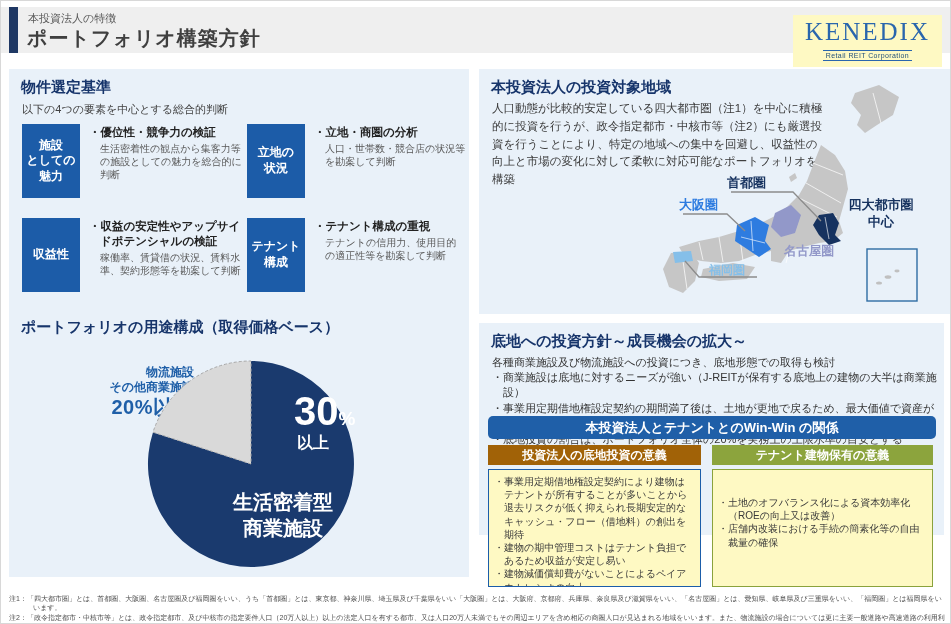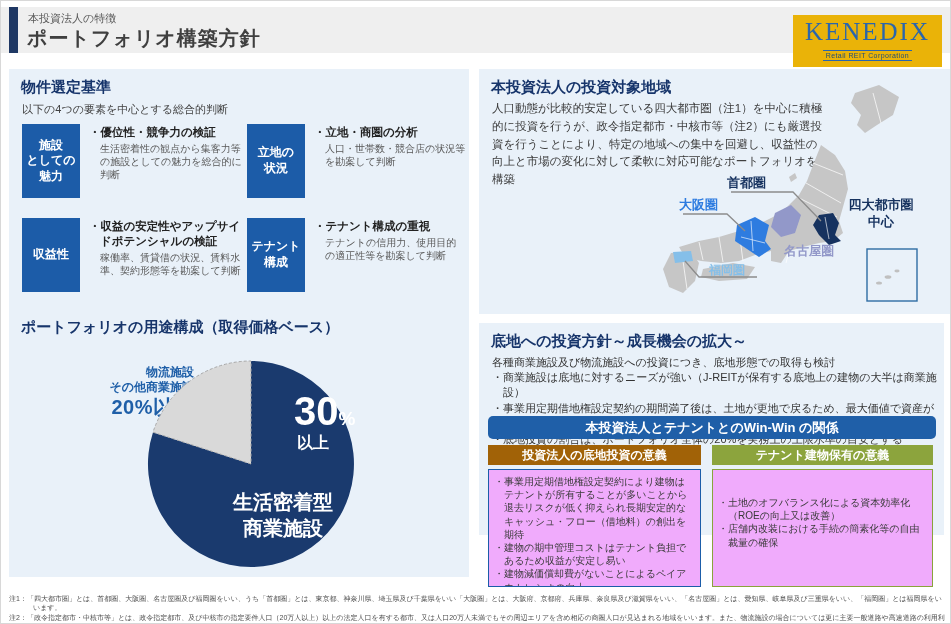--- a/index.html
+++ b/index.html
@@ -3,21 +3,21 @@
 <meta charset="utf-8">
 <style>
   html,body{margin:0;padding:0;background:#fff;}
   #slide{width:951px;height:624px;position:relative;background:#fff;border:1px solid #d8d8d8;
          box-sizing:border-box;overflow:hidden;font-family:"Liberation Sans","DejaVu Sans",sans-serif;color:#333;}
   
   .header-band{position:absolute;left:0;top:6px;width:951px;height:46px;background:#efefef;}
   .accent-bar{position:absolute;left:8px;top:6px;width:9px;height:46px;background:#1f3864;}
   .tagline{position:absolute;left:27px;top:10px;font-size:11px;color:#595959;}
   .page-title{position:absolute;left:26px;top:24px;font-size:20px;font-weight:bold;color:#3f3f3f;letter-spacing:1px;}
-  .logo-box{position:absolute;right:8px;top:14px;background:#eab308;padding:4px 12px 5px;text-align:center;}
+  .logo-box{position:absolute;right:8px;top:14px;background:#fef9c3;padding:4px 12px 5px;text-align:center;}
   .logo-name{font-family:"Liberation Serif","DejaVu Serif",serif;font-size:25px;line-height:1;color:#2a66ad;letter-spacing:2px;}
   .logo-sub{display:inline-block;margin-top:3px;font-size:7px;color:#1f4e79;border-top:1px solid #2a66ad;
             border-bottom:1px solid #2a66ad;padding:1px 3px;letter-spacing:.4px;}
   
   .panel{position:absolute;background:#e9f1f9;}
   #panel-selection{left:8px;top:68px;width:460px;height:248px;}
   #panel-region{left:478px;top:68px;width:465px;height:245px;padding-left:30px;}
   #panel-usage{left:8px;top:308px;width:460px;height:268px;}
   #panel-land{left:478px;top:322px;width:465px;height:212px;}
   .panel-title{position:absolute;left:12px;top:9px;font-size:15px;font-weight:bold;color:#17356b;}
@@ -59,21 +59,21 @@
   .land-bullets li{font-size:11px;line-height:1.4;color:#333;text-indent:-11px;padding-left:11px;}
   .land-bullets li:before{content:"・";}
   .banner{position:absolute;left:9px;top:93px;width:448px;height:23px;background:#1f5fa8;border-radius:5px;color:#fff;
           font-weight:bold;font-size:13px;display:flex;align-items:center;justify-content:center;}
   .col{position:absolute;top:122px;}
   #col-left{left:9px;width:213px;}
   #col-right{left:233px;width:221px;}
   .col-header{height:20px;display:flex;align-items:center;justify-content:center;color:#fff;font-weight:bold;font-size:12px;}
   #col-left .col-header{background:#a16207;}
   #col-right .col-header{background:#8ca43d;}
-  .col-box{background:#f0abfc;margin-top:4px;height:118px;box-sizing:border-box;padding:5px 5px;overflow:hidden;}
+  .col-box{background:#fef9c3;margin-top:4px;height:118px;box-sizing:border-box;padding:5px 5px;overflow:hidden;}
   #col-left .col-box{border:1.6px solid #1b5da9;}
   #col-right .col-box{border:1.6px solid #8aa23c;padding-top:26px;}
   .col-box ul{margin:0;padding:0;list-style:none;}
   .col-box li{font-size:10px;line-height:1.32;color:#3a3a3a;text-indent:-10px;padding-left:10px;}
   .col-box li:before{content:"・";}
   
   .footnotes{position:absolute;left:8px;top:593px;width:937px;font-size:7px;color:#4d4d4d;line-height:1.35;}
   .note{padding-left:24px;text-indent:-24px;}
 </style>
 </head>

